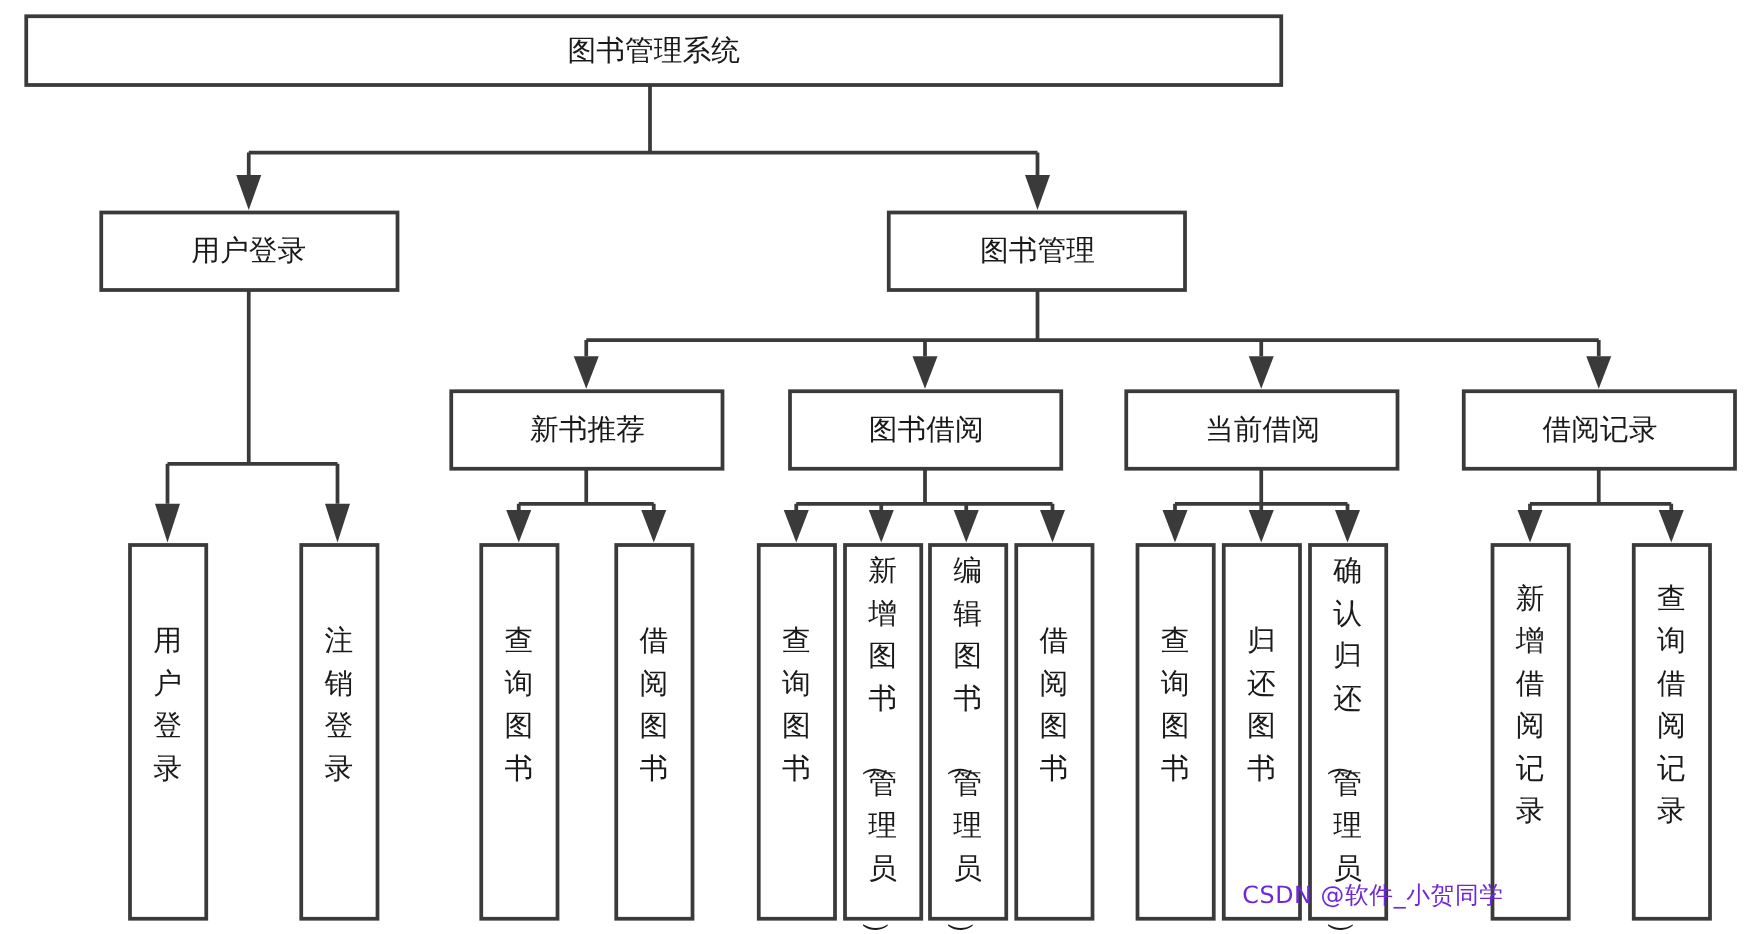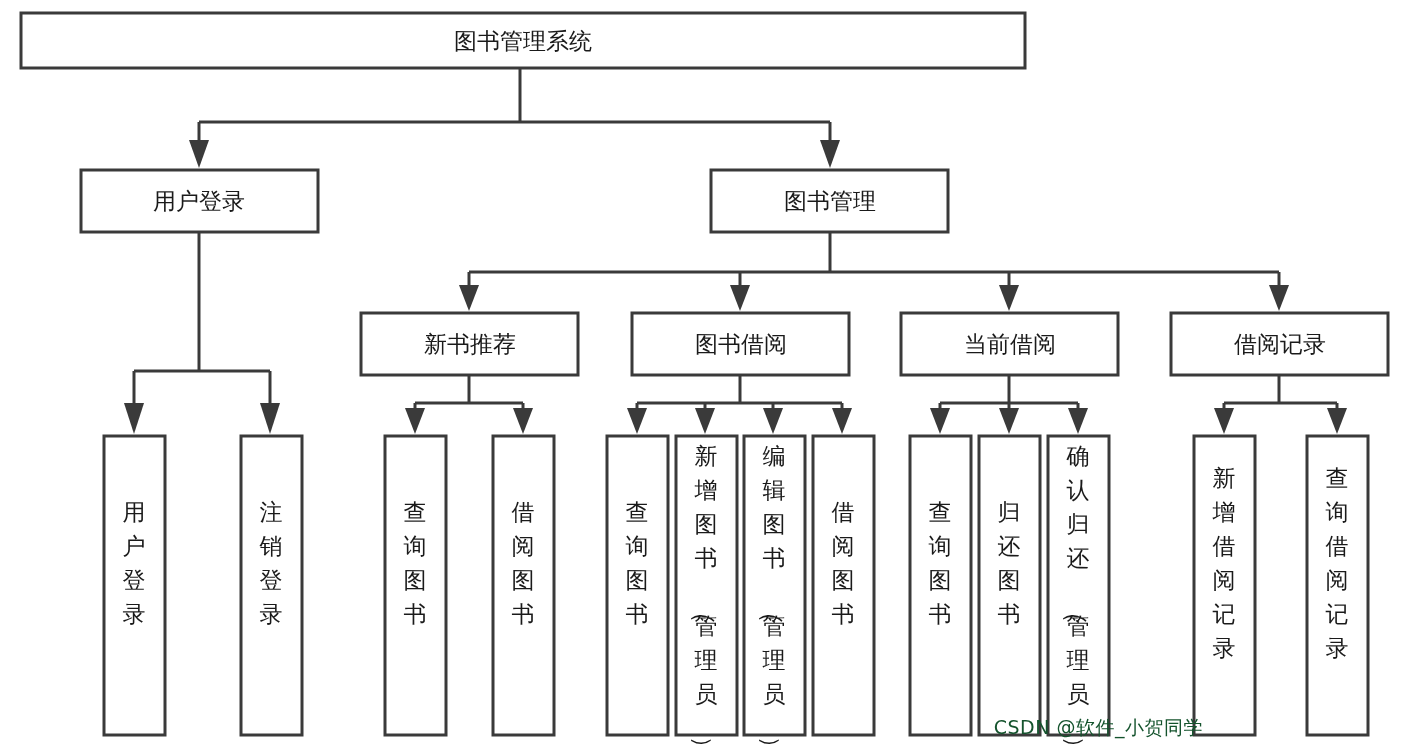--- a/index.html
+++ b/index.html
@@ -44,24 +44,24 @@
     fill: none;
     stroke-linecap: butt;
   }
   .arrow-head {
     fill: #3a3a3a;
     stroke: none;
   }
   .watermark {
     position: absolute;
     right: 8px;
-    bottom: 6px;
+    bottom: 18px;
     font-family: "DejaVu Sans", "Liberation Sans", sans-serif;
     font-size: 19px;
-    color: #14532d;
+    color: #6d28d9;
     letter-spacing: 0.5px;
     white-space: nowrap;
     pointer-events: none;
   }
 </style>
 </head>
 <body>
 
 <div id="diagram-root">
   <svg width="1405" height="747" viewBox="0 0 1405 747" xmlns="http://www.w3.org/2000/svg">

